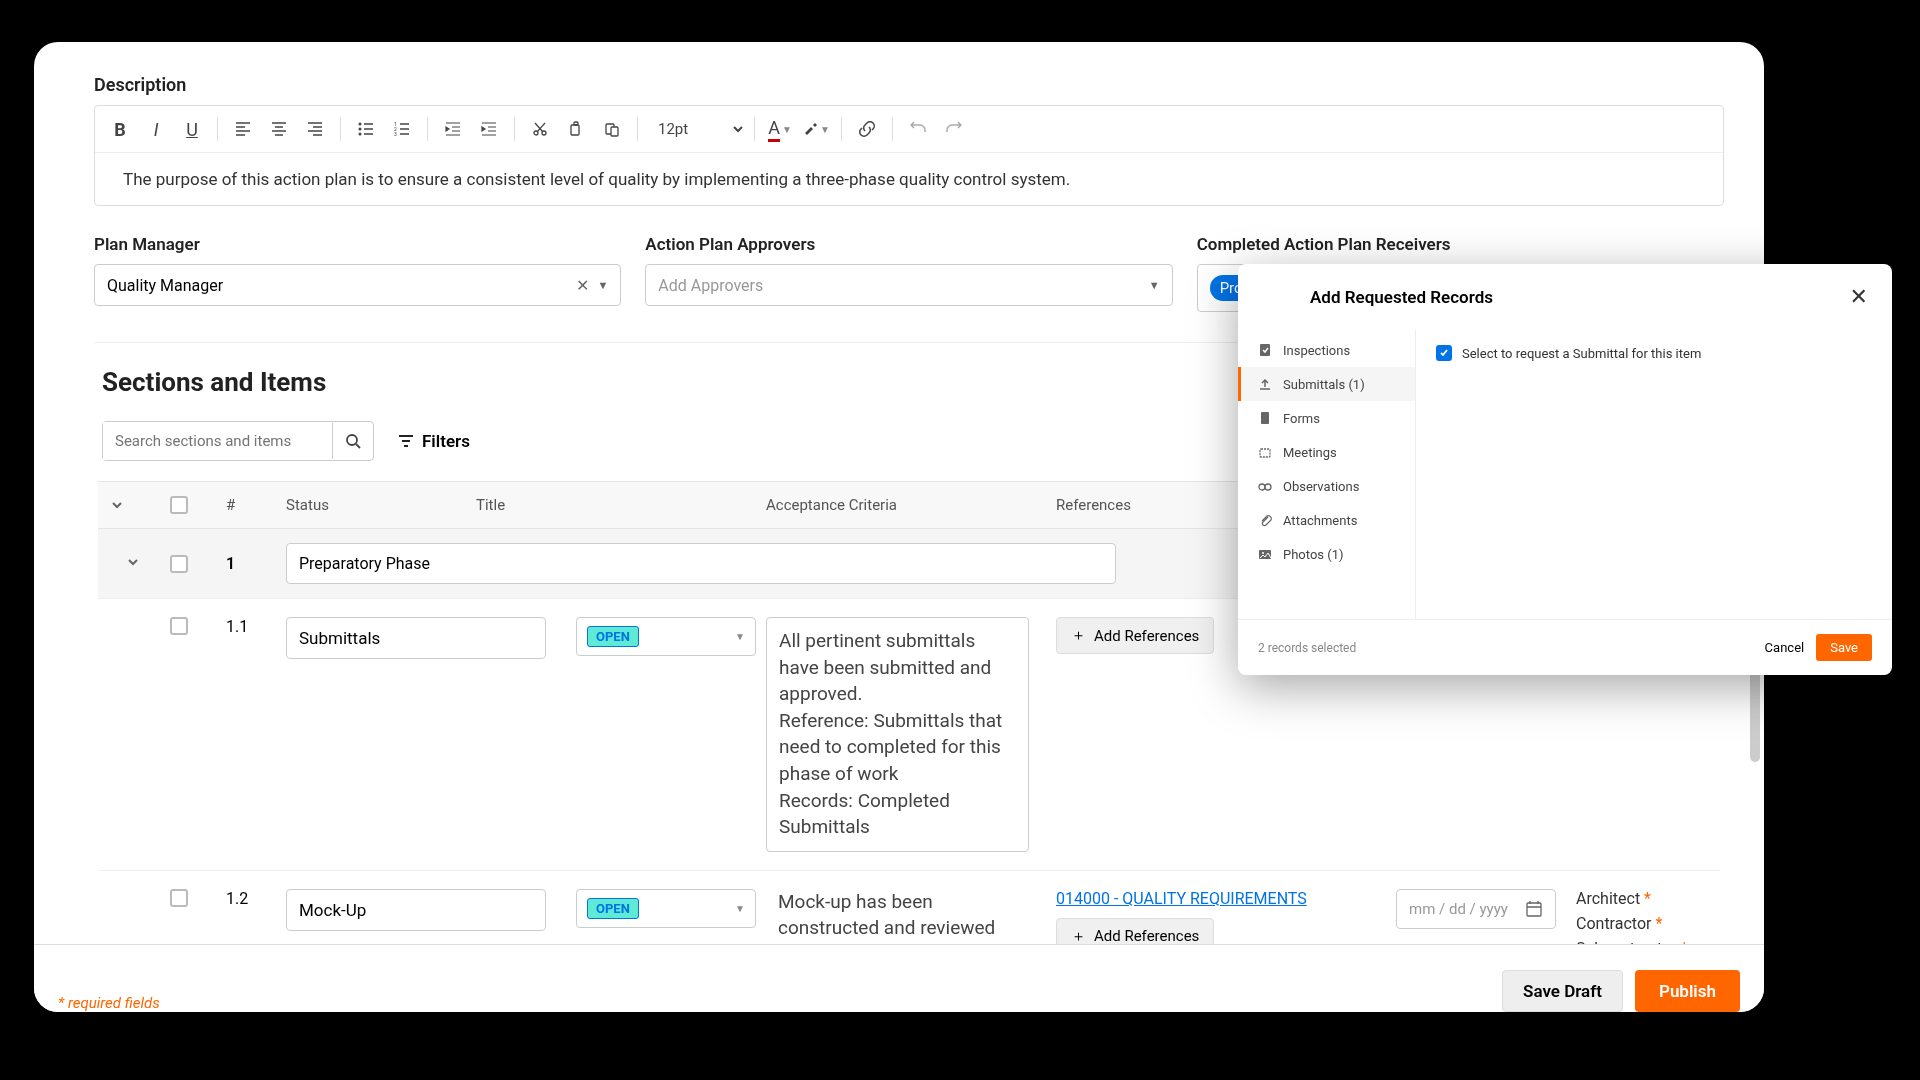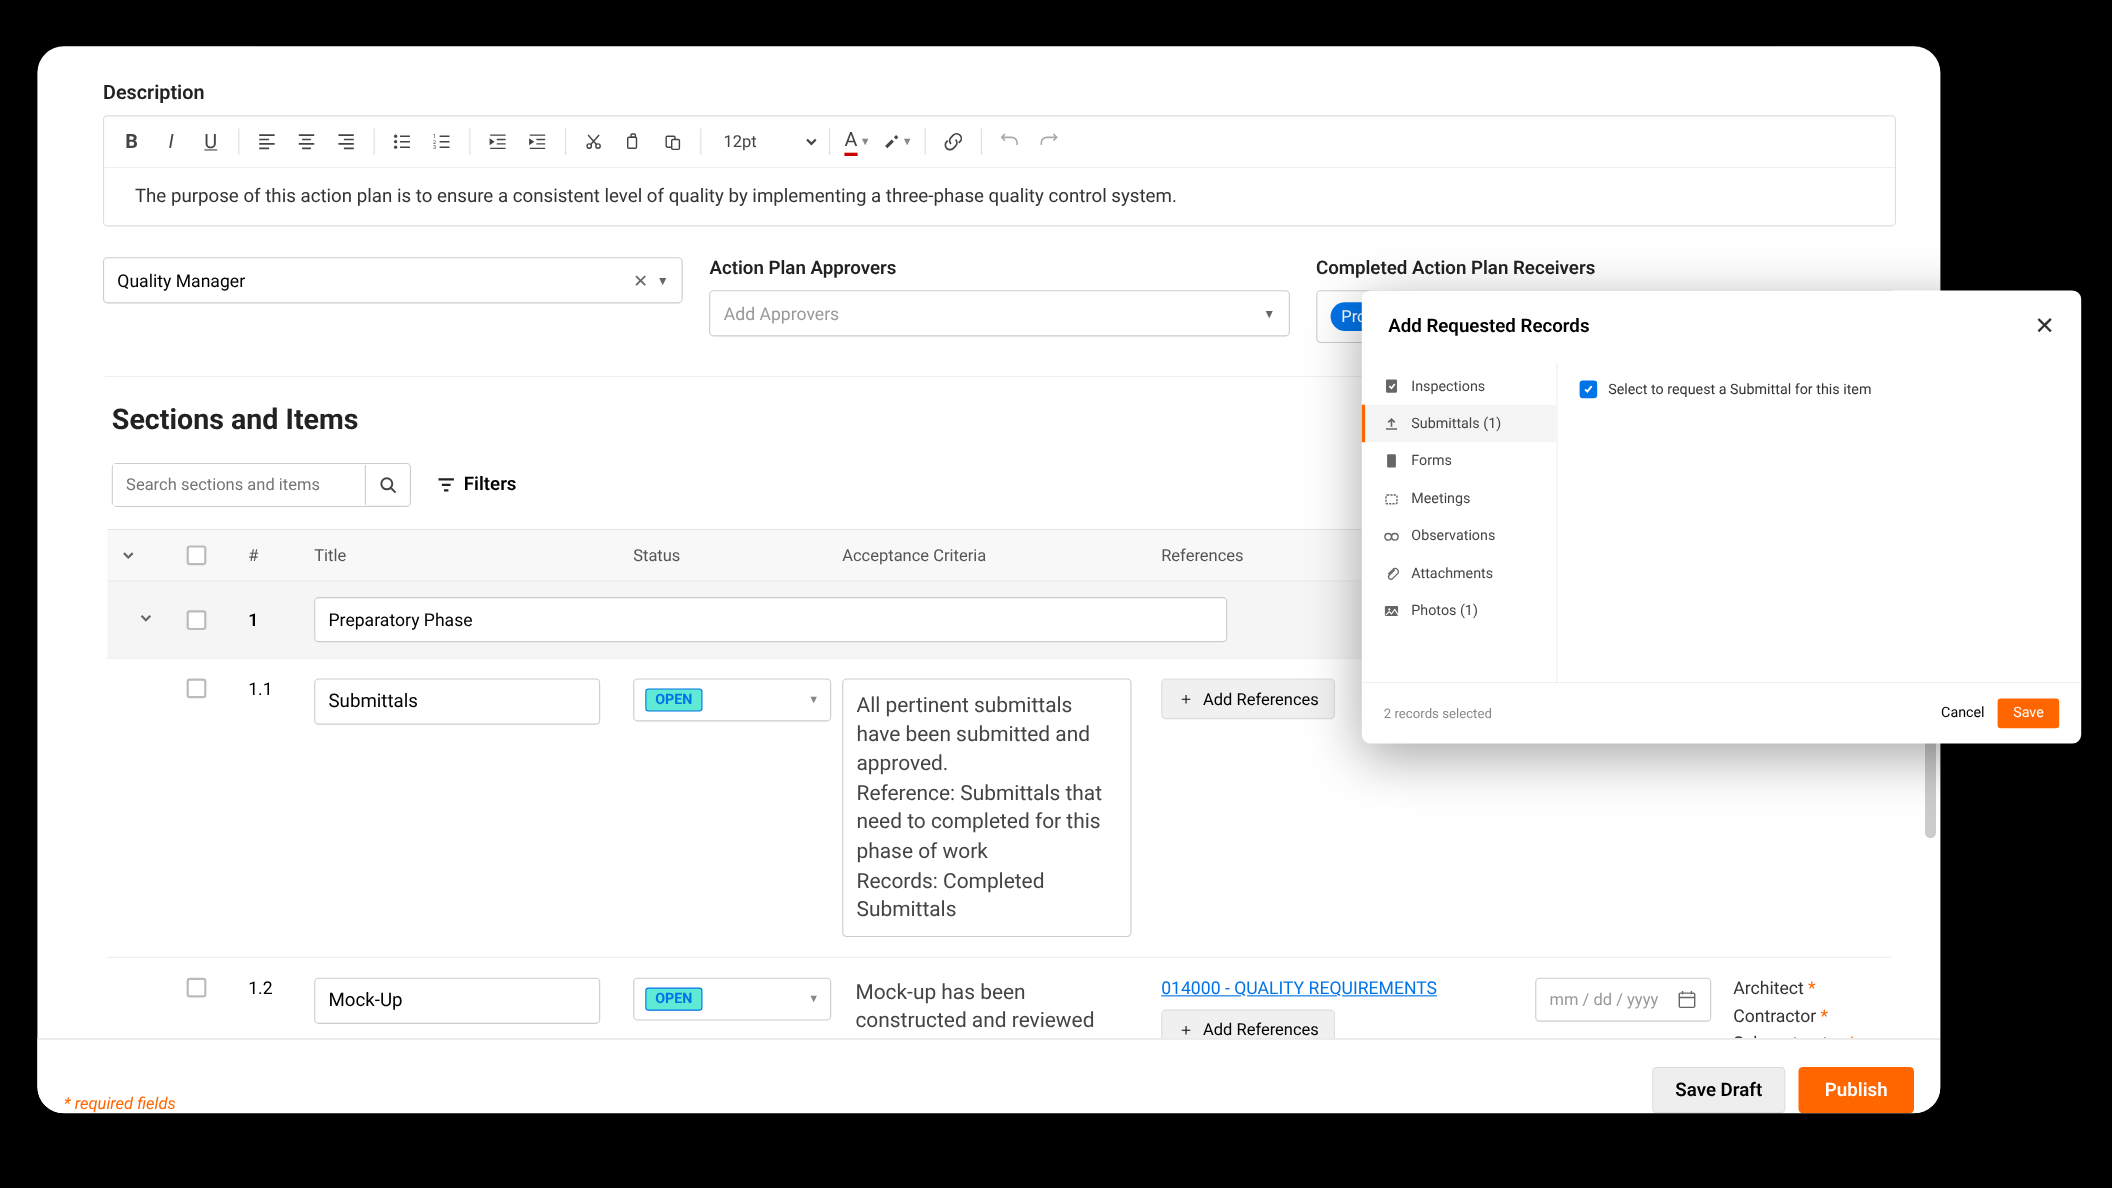--- a/index.html
+++ b/index.html
@@ -60,21 +60,21 @@
 .req-star { color: #f60; }
 .footer { position: absolute; bottom: 0; left: 0; right: 0; height: 68px; border-top: 1px solid #ddd; background: #fff; display: flex; align-items: flex-end; padding: 0 24px; }
 .req-text { color: #f60; font-size: 15px; font-style: italic; }
 .footer-actions { margin-left: auto; display: flex; gap: 12px; }
 .btn-secondary { background: #eee; border: 1px solid #ddd; border-radius: 4px; padding: 10px 20px; font-size: 17px; font-weight: 600; cursor: pointer; }
 .btn-primary { background: #f60; color: #fff; border: none; border-radius: 4px; padding: 10px 24px; font-size: 17px; font-weight: 600; cursor: pointer; }
 .scrollbar-ind { position: absolute; right: 4px; top: 600px; width: 10px; height: 120px; background: #ccc; border-radius: 5px; }
 
 
 .dialog { position: absolute; left: 1238px; top: 264px; width: 654px; background: #fff; border-radius: 8px; box-shadow: 0 12px 48px rgba(0,0,0,0.35); }
-.dialog-header { display: flex; align-items: center; justify-content: space-between; padding: 20px 24px; }
+.dialog-header { display: flex; align-items: center; justify-content: space-between; padding: 20px 24px; margin-left: 48px; }
 .dialog-title { font-size: 17px; font-weight: 600; }
 .dialog-close { border: none; background: transparent; font-size: 22px; cursor: pointer; color: #333; }
 .dialog-body { display: flex; min-height: 290px; }
 .dialog-sidebar { width: 178px; border-right: 1px solid #eee; padding: 4px 0; }
 .ds-item { display: flex; align-items: center; gap: 10px; padding: 9px 16px; font-size: 13px; color: #444; cursor: pointer; border-left: 3px solid transparent; }
 .ds-item.active { background: #f5f5f5; border-left-color: #f60; }
 .ds-icon { width: 16px; height: 16px; display: inline-flex; align-items: center; justify-content: center; color: #666; }
 .dialog-main { flex: 1; padding: 16px 20px; }
 .cb-row { display: flex; align-items: center; gap: 10px; font-size: 13px; color: #333; }
 .cb-small { width: 16px; height: 16px; background: #0073e6; border-radius: 3px; display: inline-flex; align-items: center; justify-content: center; }
@@ -196,20 +196,21 @@
             <svg width="16" height="16" viewBox="0 0 16 16">
               <path d="M12 7l3-3-3-3M15 4H6a5 5 0 00-5 5v2" stroke="currentColor" fill="none" stroke-width="1.5"></path>
             </svg>
           </button>
       </div>
       <div class="editor-content">The purpose of this action plan is to ensure a consistent level of quality by implementing a three-phase quality control system.</div>
     </div>
 
     <div class="field-row">
       <div class="field-col">
+        <label class="field-label">Plan Manager</label>
         <div class="select-box">
           <span>Quality Manager</span>
           <span class="clear-x">✕</span>
           <span class="caret">▼</span>
         </div>
       </div>
       <div class="field-col">
         <label class="field-label">Action Plan Approvers</label>
         <div class="select-box">
           <span class="placeholder">Add Approvers</span>
@@ -253,22 +254,22 @@
             <span class="chevron">
                 <svg width="14" height="14" viewBox="0 0 14 14">
                   <path d="M3 5l4 4 4-4" stroke="#666" fill="none" stroke-width="2"></path>
                 </svg>
               </span>
           </div>
           <div class="th col-check">
               <div class="checkbox"></div>
             </div>
           <div class="th col-num">#</div>
+          <div class="th col-status">Status</div>
           <div class="th col-title">Title</div>
-          <div class="th col-status">Status</div>
           <div class="th col-criteria">Acceptance Criteria</div>
           <div class="th col-refs">References</div>
         </div>
 
         <div class="section-row">
           <div class="cell col-expand" style="padding-left:28px">
             <span class="chevron">
                 <svg width="14" height="14" viewBox="0 0 14 14">
                   <path d="M3 5l4 4 4-4" stroke="#666" fill="none" stroke-width="2"></path>
                 </svg>

